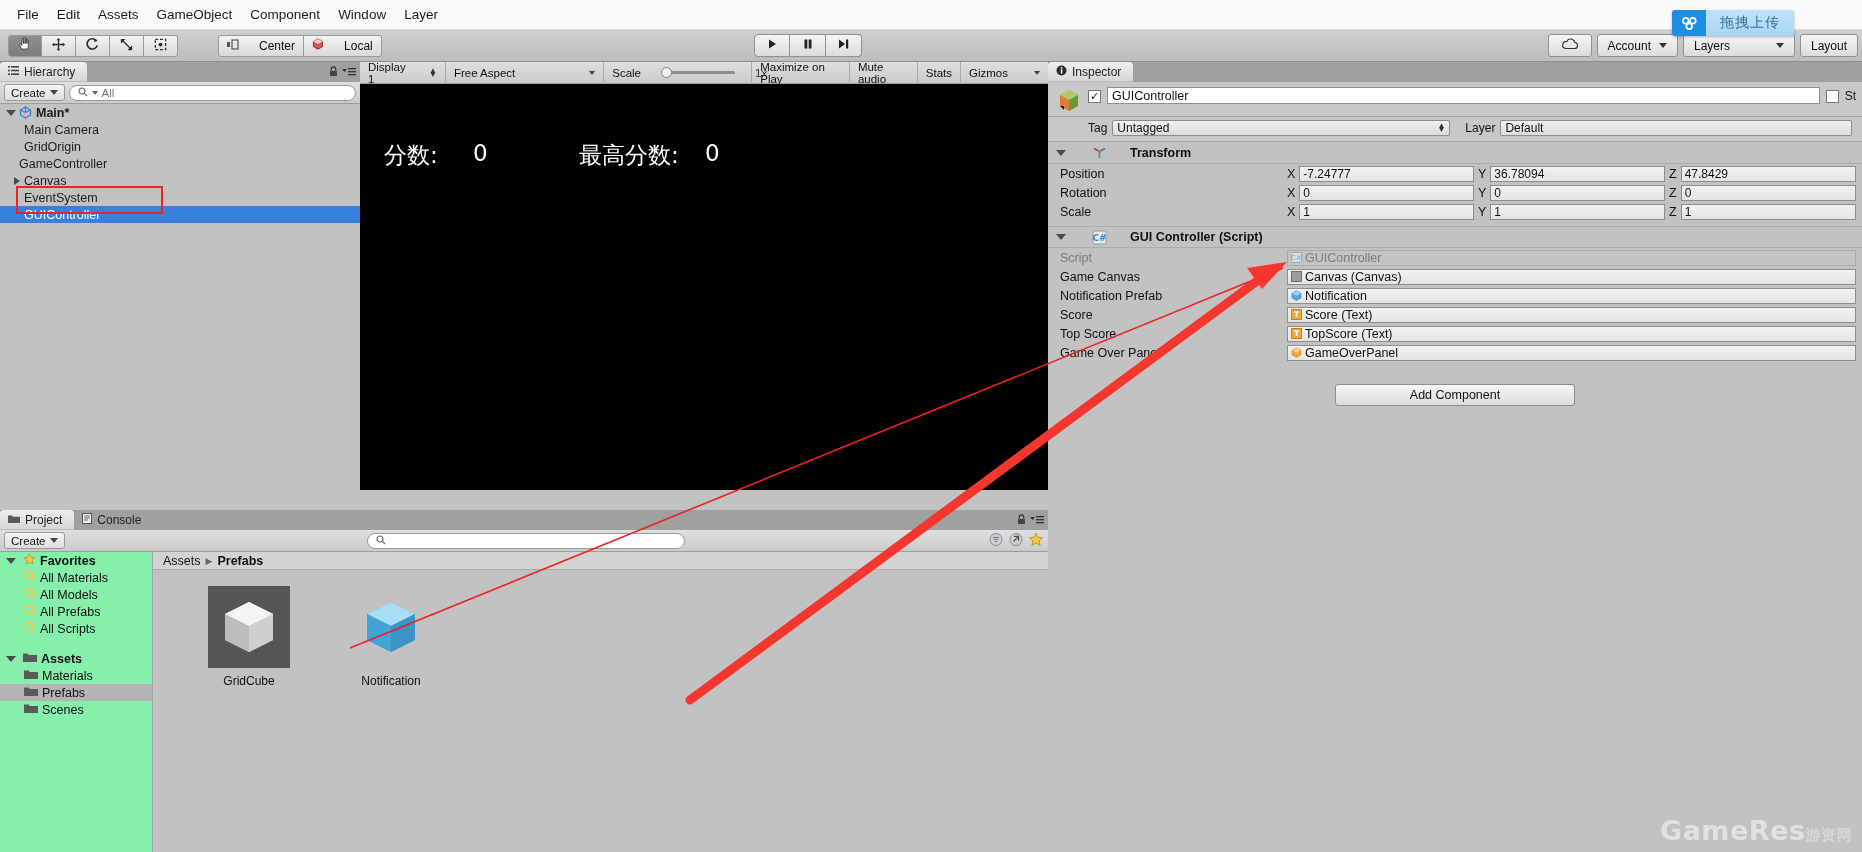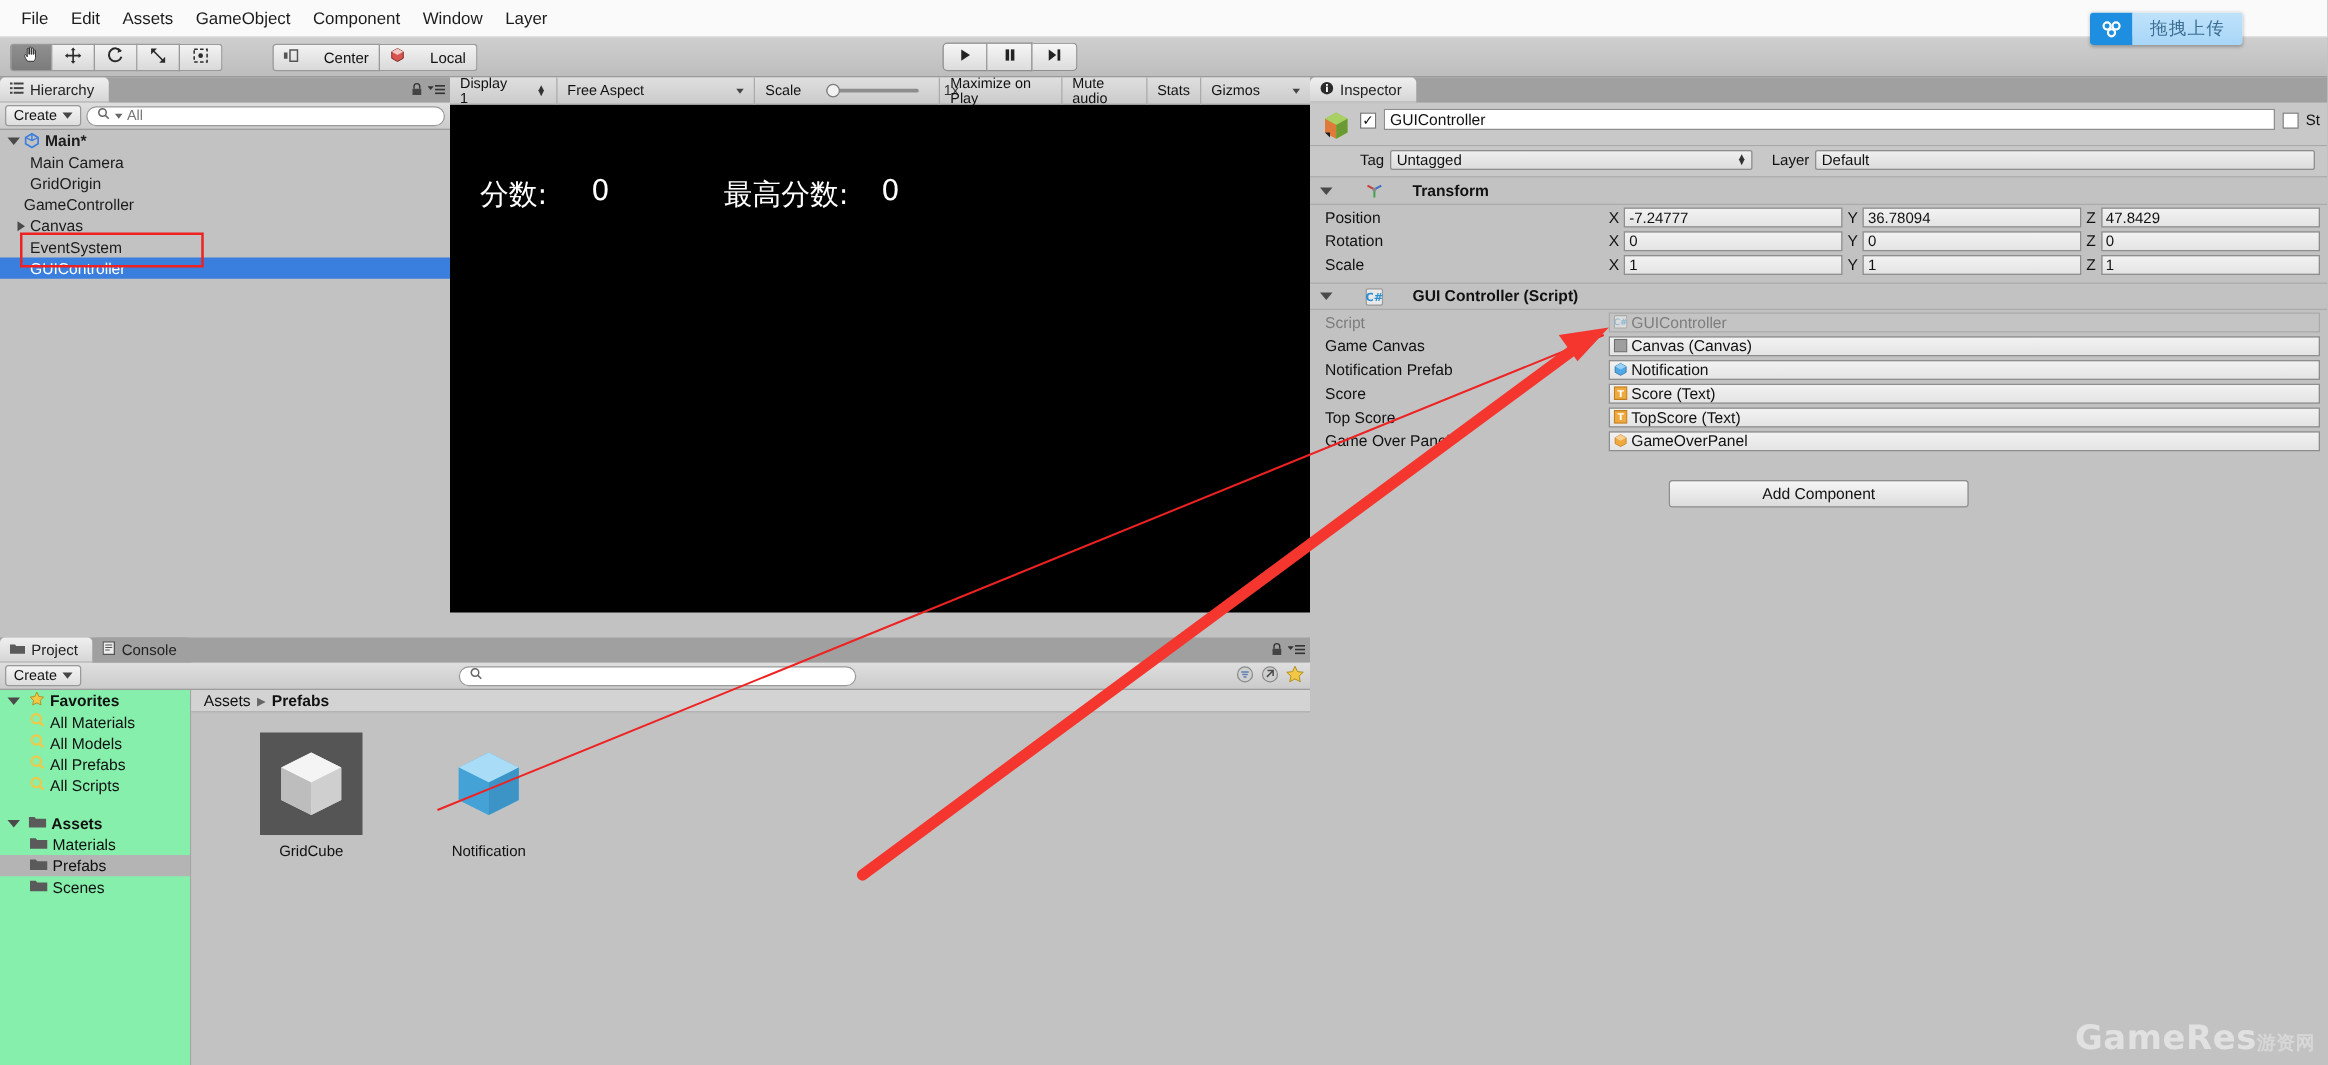--- a/index.html
+++ b/index.html
@@ -333,20 +333,40 @@
             </svg></span>
       </div>
       <div class="playbtn">
         <span><svg width="13" height="12" viewBox="0 0 13 12">
               <path d="M2 1.5l6 4.5-6 4.5z" fill="#222"></path>
               <rect x="9" y="1.5" width="2.2" height="9" fill="#222"></rect>
             </svg></span>
       </div>
     </div>
 
+    <div class="rightgroup">
+      <div class="rbtn" style="padding:0 12px;">
+        <span>
+          <svg width="18" height="12" viewBox="0 0 18 12">
+              <path d="M4.6 10.5h8.8a3 3 0 0 0 .3-6A4.2 4.2 0 0 0 5.7 3.6 3.4 3.4 0 0 0 4.6 10.5z" fill="none" stroke="#333" stroke-width="1.1"></path>
+            </svg>
+        </span>
+      </div>
+      <div class="rbtn">
+        <span>Account</span>
+        <span class="caret"></span>
+      </div>
+      <div class="rbtn" style="min-width:112px;justify-content:space-between;">
+        <span>Layers</span>
+        <span class="caret"></span>
+      </div>
+      <div class="rbtn">
+        <span>Layout</span>
+      </div>
+    </div>
   </div>
 
   <div class="uploadbadge">
     <div class="ub-icon">
       <svg width="19" height="15" viewBox="0 0 20 15">
           <circle cx="6" cy="4.6" r="3" fill="none" stroke="#fff" stroke-width="1.8"></circle>
           <circle cx="13.5" cy="4.6" r="3" fill="none" stroke="#fff" stroke-width="1.8"></circle>
           <circle cx="9.7" cy="10.4" r="3" fill="none" stroke="#fff" stroke-width="1.8"></circle>
         </svg>
     </div>
@@ -509,21 +529,21 @@
         <div class="cbox" style="margin-top:3px;">✓</div>
         <div class="namefield">
           <span>GUIController</span>
         </div>
         <div class="cbox" style="margin-top:3px;"></div>
         <span style="margin-top:2px;">St</span>
       </div>
 
       <div class="taglayer">
         <span>Tag</span>
-        <div class="dropfield" style="width:290px;">
+        <div class="dropfield" style="width:338px;">
           <span>Untagged</span>
           <span class="stepper">
               <span>▲</span>
               <span>▼</span>
             </span>
         </div>
         <span style="margin-left:10px;">Layer</span>
         <div class="dropfield" style="flex:1;margin-right:4px;">
           <span>Default</span>
         </div>

